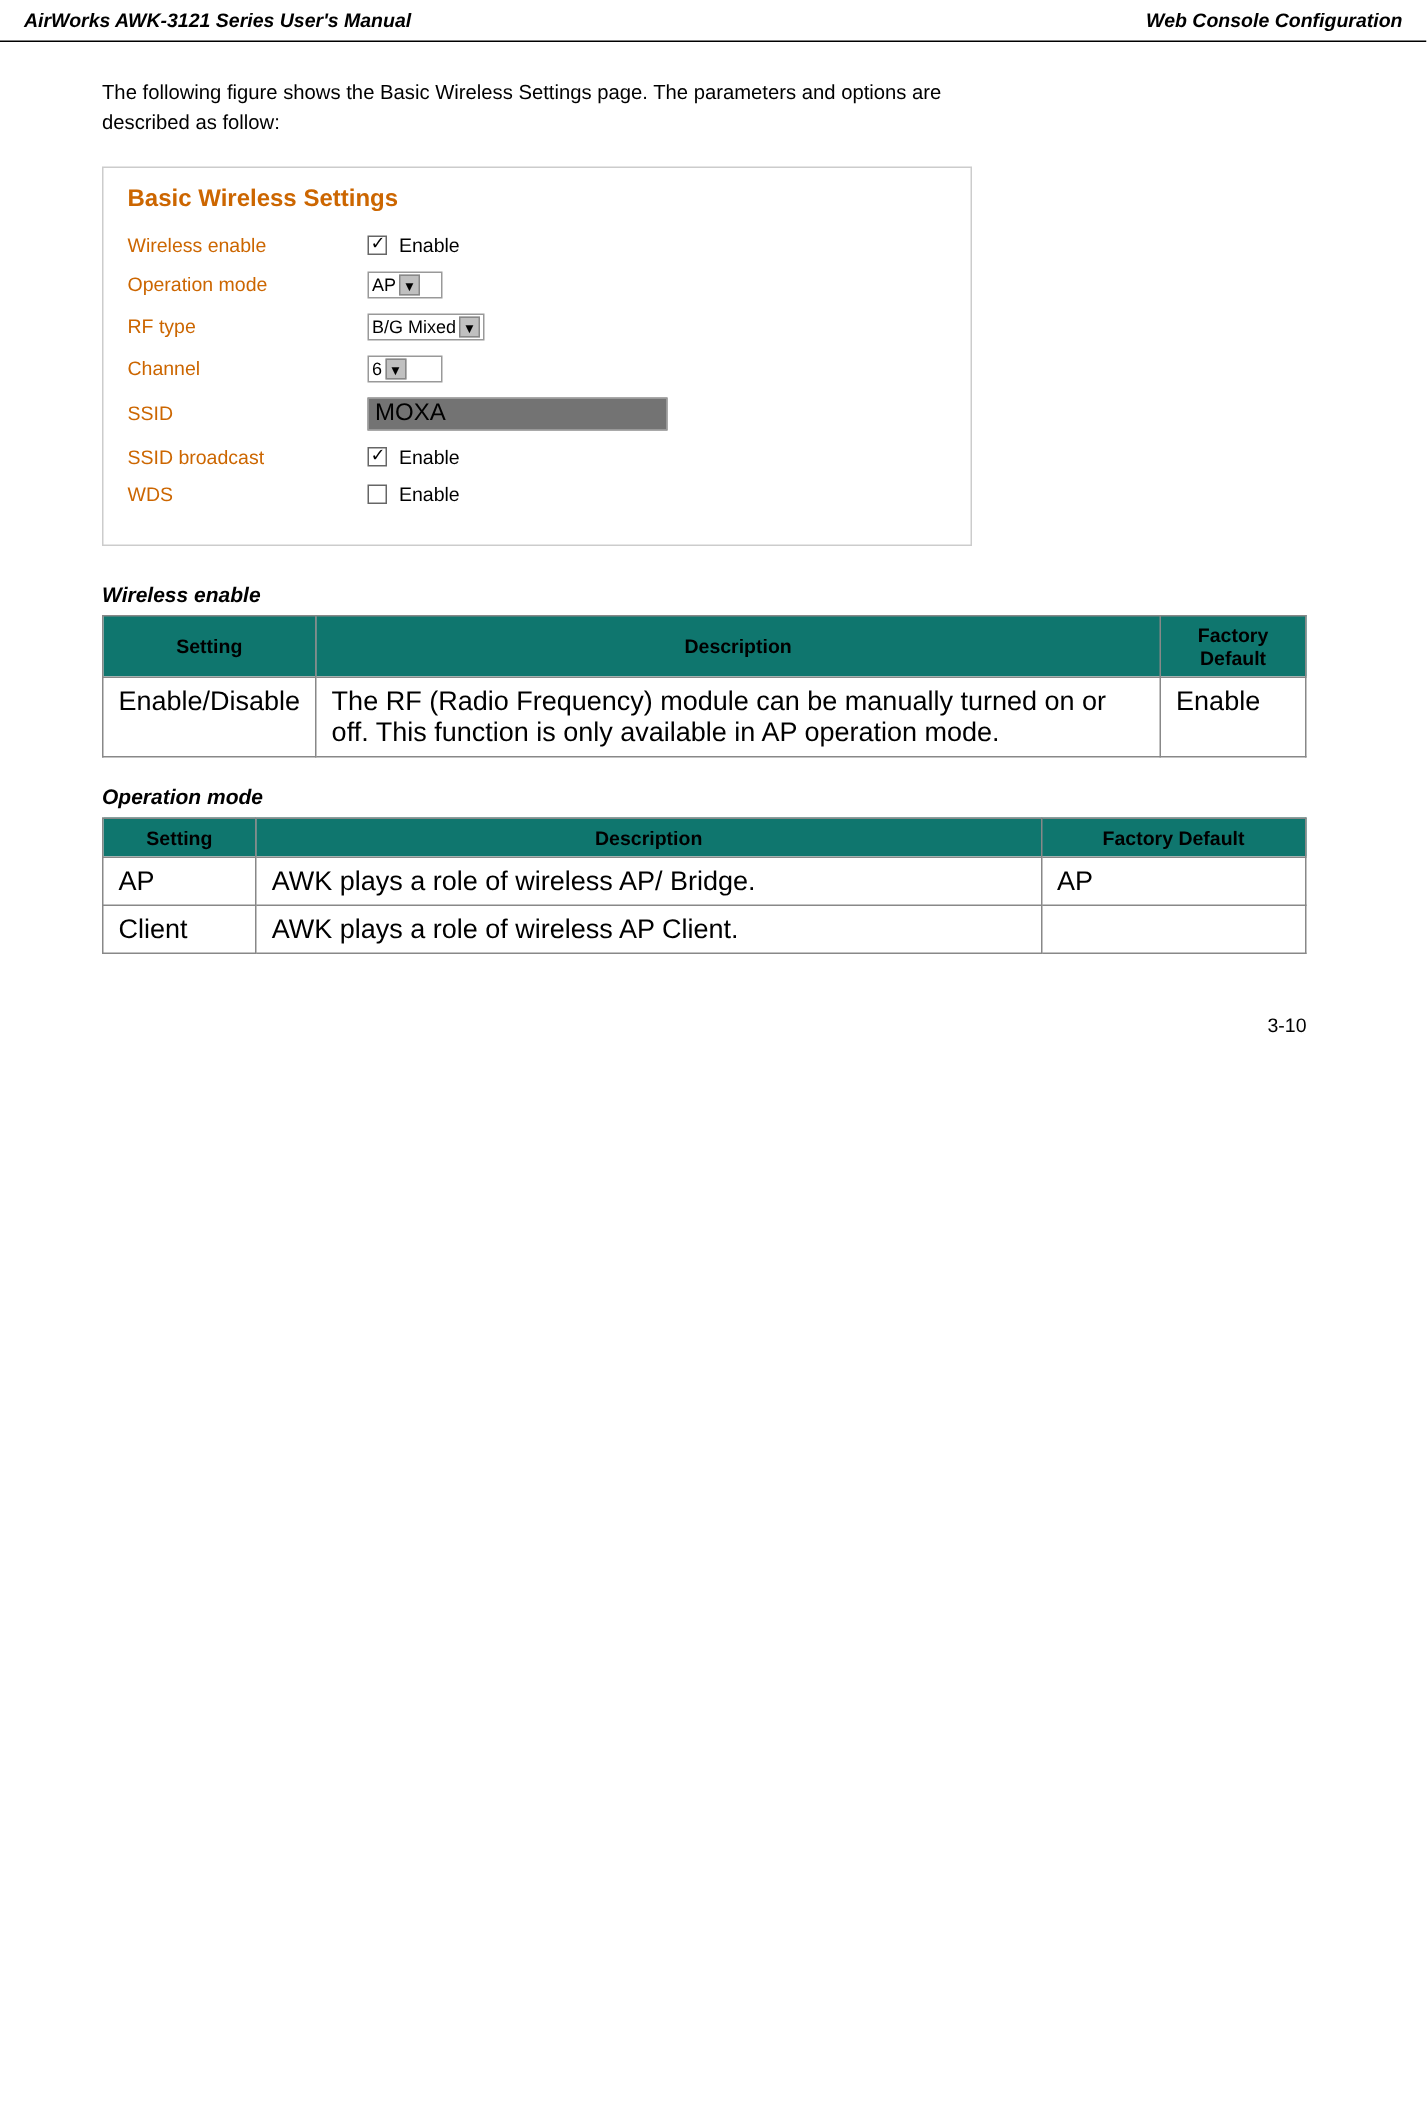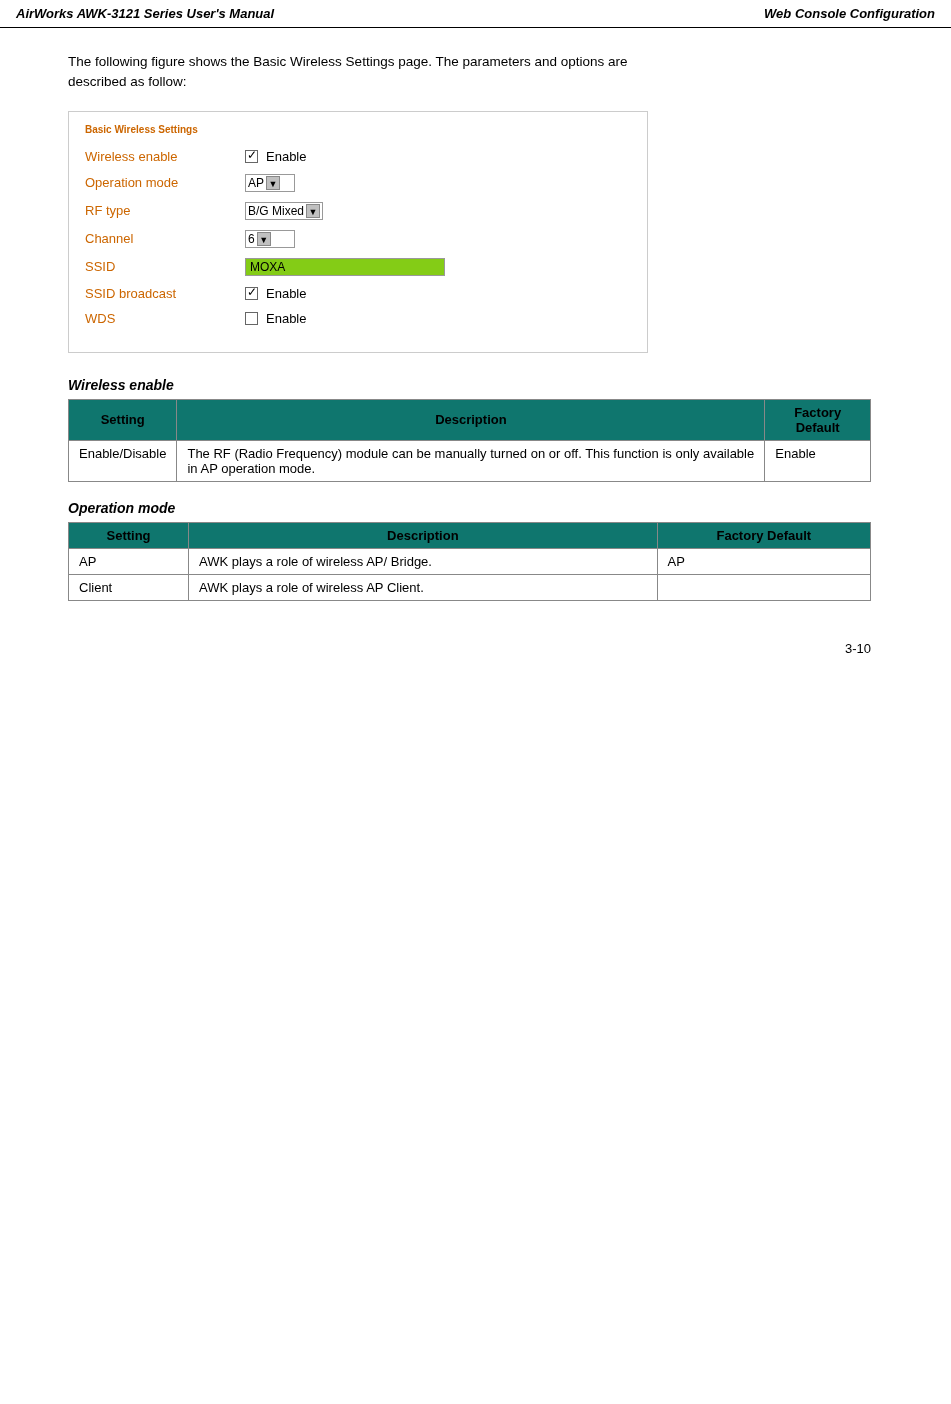--- a/index.html
+++ b/index.html
@@ -31,21 +31,21 @@
       margin-bottom: 18px;
     }
     
     .settings-box {
       border: 1px solid #ccc;
       padding: 12px 16px 16px 16px;
       margin-bottom: 24px;
       width: 580px;
     }
     .settings-box-title {
-      font-size: 10px;
+      font-size: 16px;
       font-weight: bold;
       color: #cc6600;
       margin-bottom: 14px;
     }
     .settings-row {
       display: flex;
       align-items: center;
       margin-bottom: 10px;
       font-size: 13px;
     }
@@ -98,23 +98,23 @@
       border: 1px solid #888;
       font-size: 9px;
       text-align: center;
       line-height: 14px;
       margin-left: 2px;
       cursor: pointer;
     }
     .text-input {
       border: 1px solid #999;
       padding: 1px 4px;
-      font-size: 12px;
+      font-size: 16px;
       width: 200px;
-      background: #84cc16;
+      background: #737373;
     }
     
     .section-heading {
       font-size: 14px;
       font-weight: bold;
       font-style: italic;
       margin-bottom: 6px;
       margin-top: 10px;
     }
     
@@ -129,21 +129,21 @@
       border: 1px solid #888;
       padding: 5px 10px;
       text-align: center;
       font-weight: bold;
       font-size: 13px;
     }
     table tbody tr td {
       border: 1px solid #888;
       padding: 5px 10px;
       vertical-align: top;
-      font-size: 13px;
+      font-size: 18px;
       margin-top: 28px;
     }
     table tbody tr:nth-child(odd) {
       background: #fff;
     }
     .page-number {
       text-align: right;
       margin-top: 40px;
       font-size: 13px;
     }

